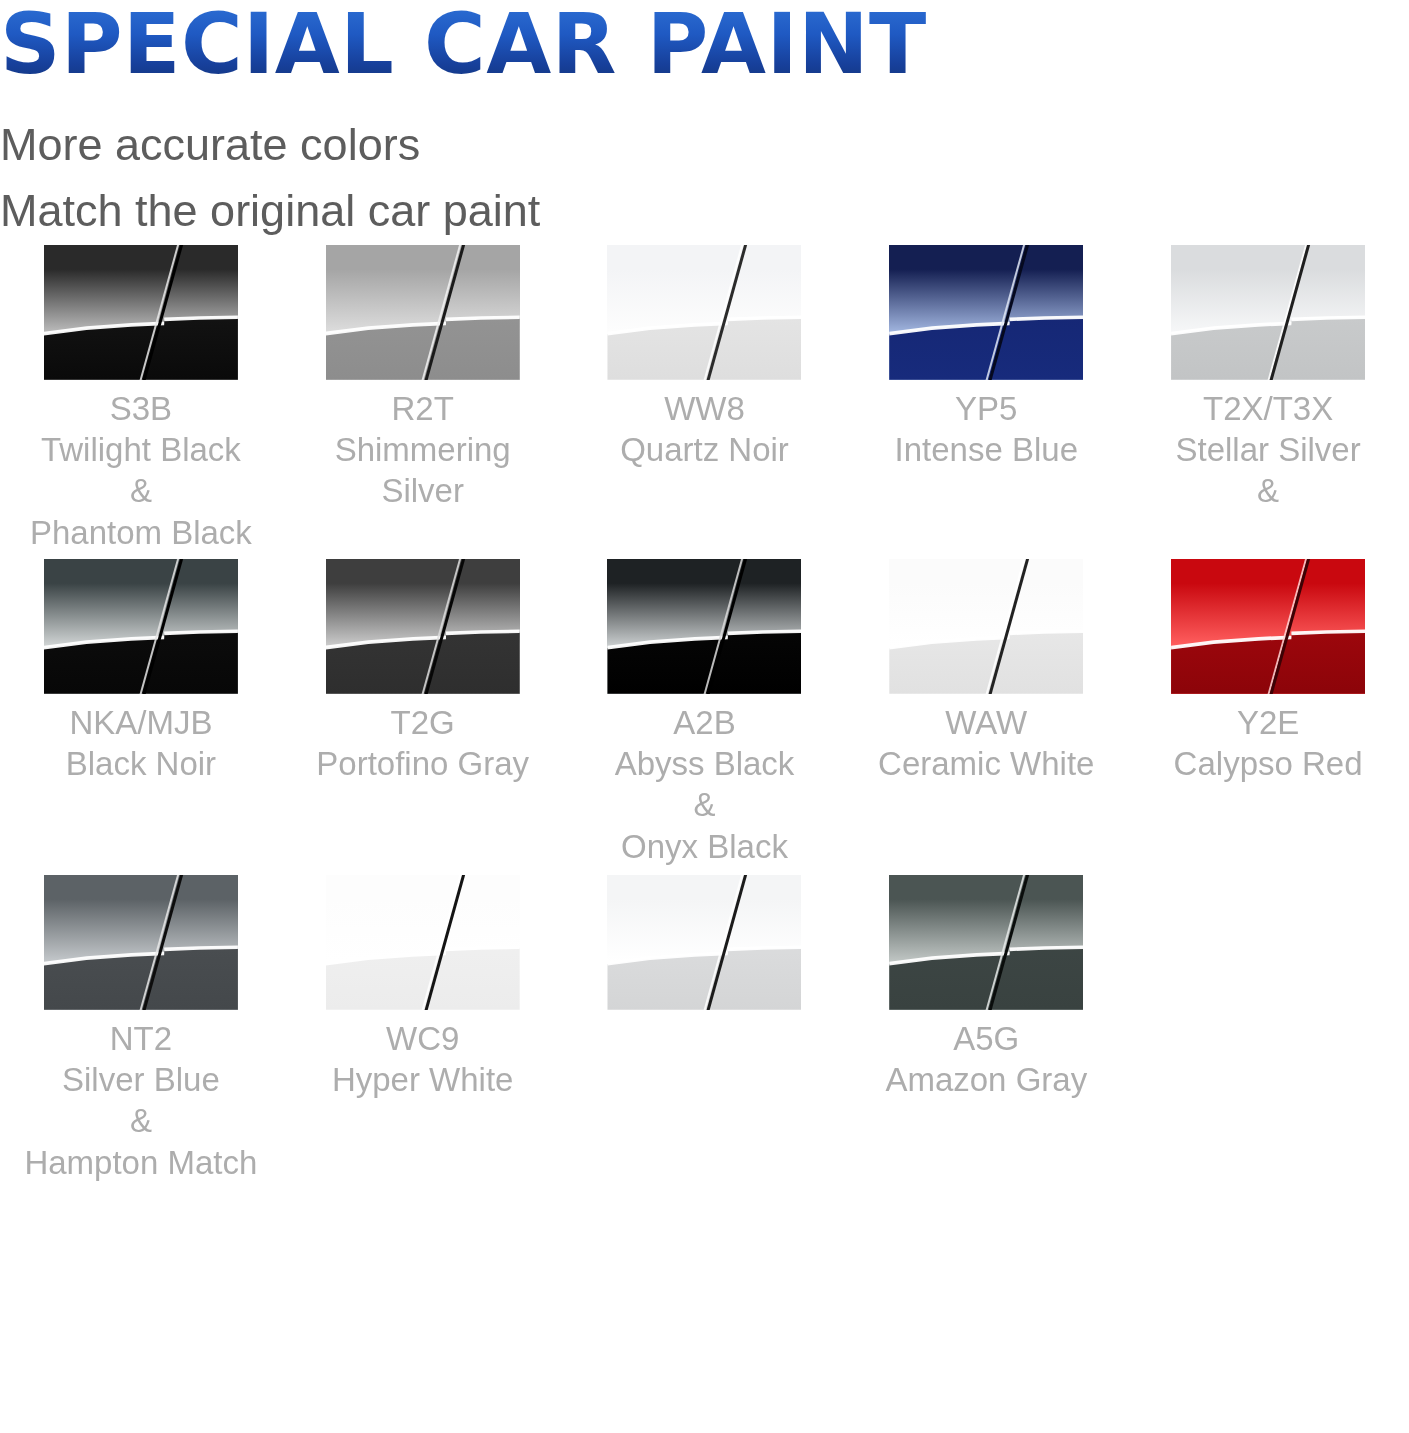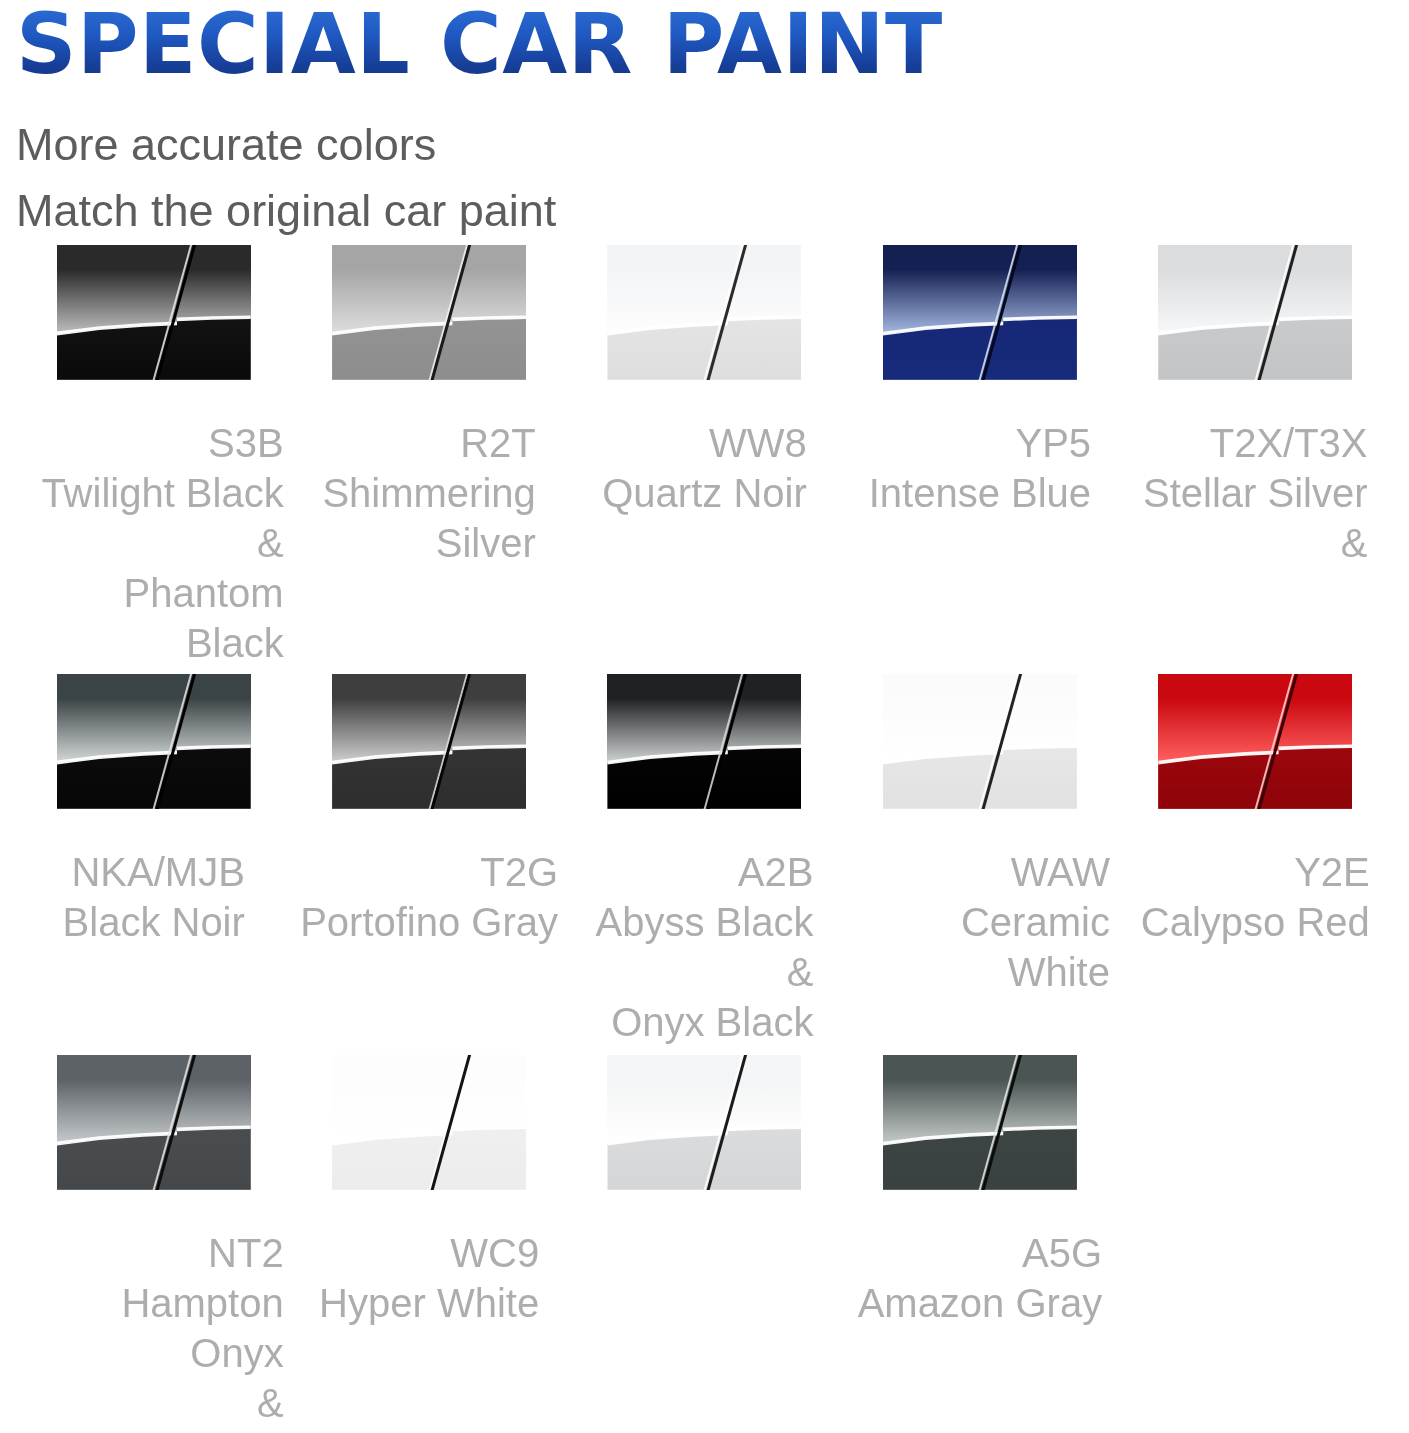--- a/index.html
+++ b/index.html
@@ -14,21 +14,21 @@
     overflow: hidden;
     position: relative;
   }
 
   .page {
     width: 1409px;
     height: 1230px;
     position: relative;
     background: #ffffff;
     box-sizing: border-box;
-    padding: 0 16px;
+    padding: 0 0;
   }
 
   
   .header {
     padding-top: 2px;
   }
   .main-title {
     font-size: 84px;
     font-weight: bold;
     letter-spacing: 0.5px;
@@ -118,24 +118,24 @@
     left: 59.0%;
     width: 2.2px;
     height: 130%;
     transform: rotate(15.5deg);
     transform-origin: 50% 50%;
     opacity: 0.85;
   }
 
   
   .caption {
-    margin-top: 38px;
-    text-align: right;
+    margin-top: 8px;
+    text-align: center;
     color: #adadad;
-    font-size: 40px;
+    font-size: 33px;
     line-height: 1.25;
     font-weight: 400;
     max-width: 260px;
     font-family: "Liberation Sans", sans-serif;
   }
   .caption .code { display: block; }
   .caption .name { display: block; }
 </style>
 </head>
 <body>
@@ -295,21 +295,21 @@
         <div class="cell">
           <div class="swatch">
             <div class="upper" style="background: linear-gradient(rgb(92, 98, 102) 0%, rgb(92, 98, 102) 18%, rgb(195, 199, 202) 64%, rgb(195, 199, 202) 100%);"></div>
             <div class="lower" style="background: linear-gradient(rgb(79, 83, 86) 0%, rgb(68, 72, 75) 100%);"></div>
             <div class="crease" style="background: rgb(255, 255, 255);"></div>
             <div class="gap-hi" style="background: rgb(232, 232, 232);"></div>
             <div class="gap" style="background: rgb(13, 13, 13);"></div>
           </div>
           <div class="caption">
             <span class="code">NT2</span>
-            <span class="name">Hampton Onyx</span>
+            <span class="name">Silver Blue</span>
             <span class="name">&amp;</span>
             <span class="name">Hampton Match</span>
           </div>
         </div>
         <div class="cell">
           <div class="swatch">
             <div class="upper" style="background: linear-gradient(rgb(253, 253, 253) 0%, rgb(253, 253, 253) 18%, rgb(255, 255, 255) 64%, rgb(255, 255, 255) 100%);"></div>
             <div class="lower" style="background: linear-gradient(rgb(243, 243, 243) 0%, rgb(236, 236, 236) 100%);"></div>
             <div class="crease" style="background: rgb(255, 255, 255);"></div>
             <div class="gap-hi" style="background: rgb(255, 255, 255);"></div>

